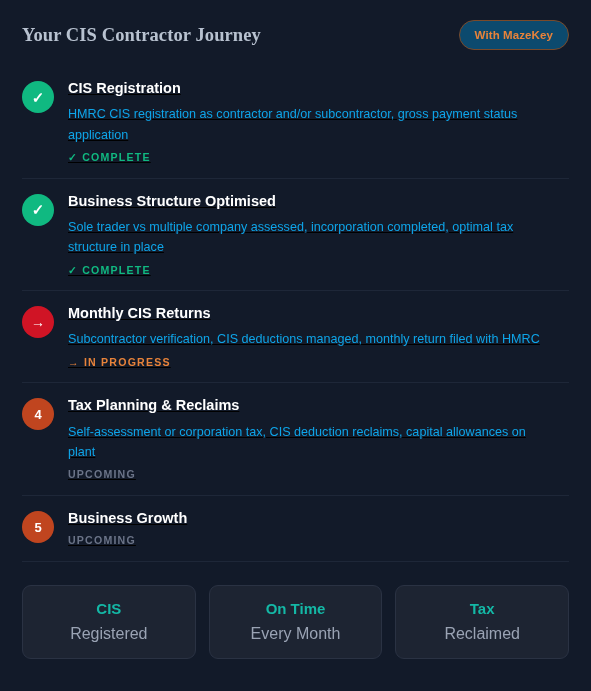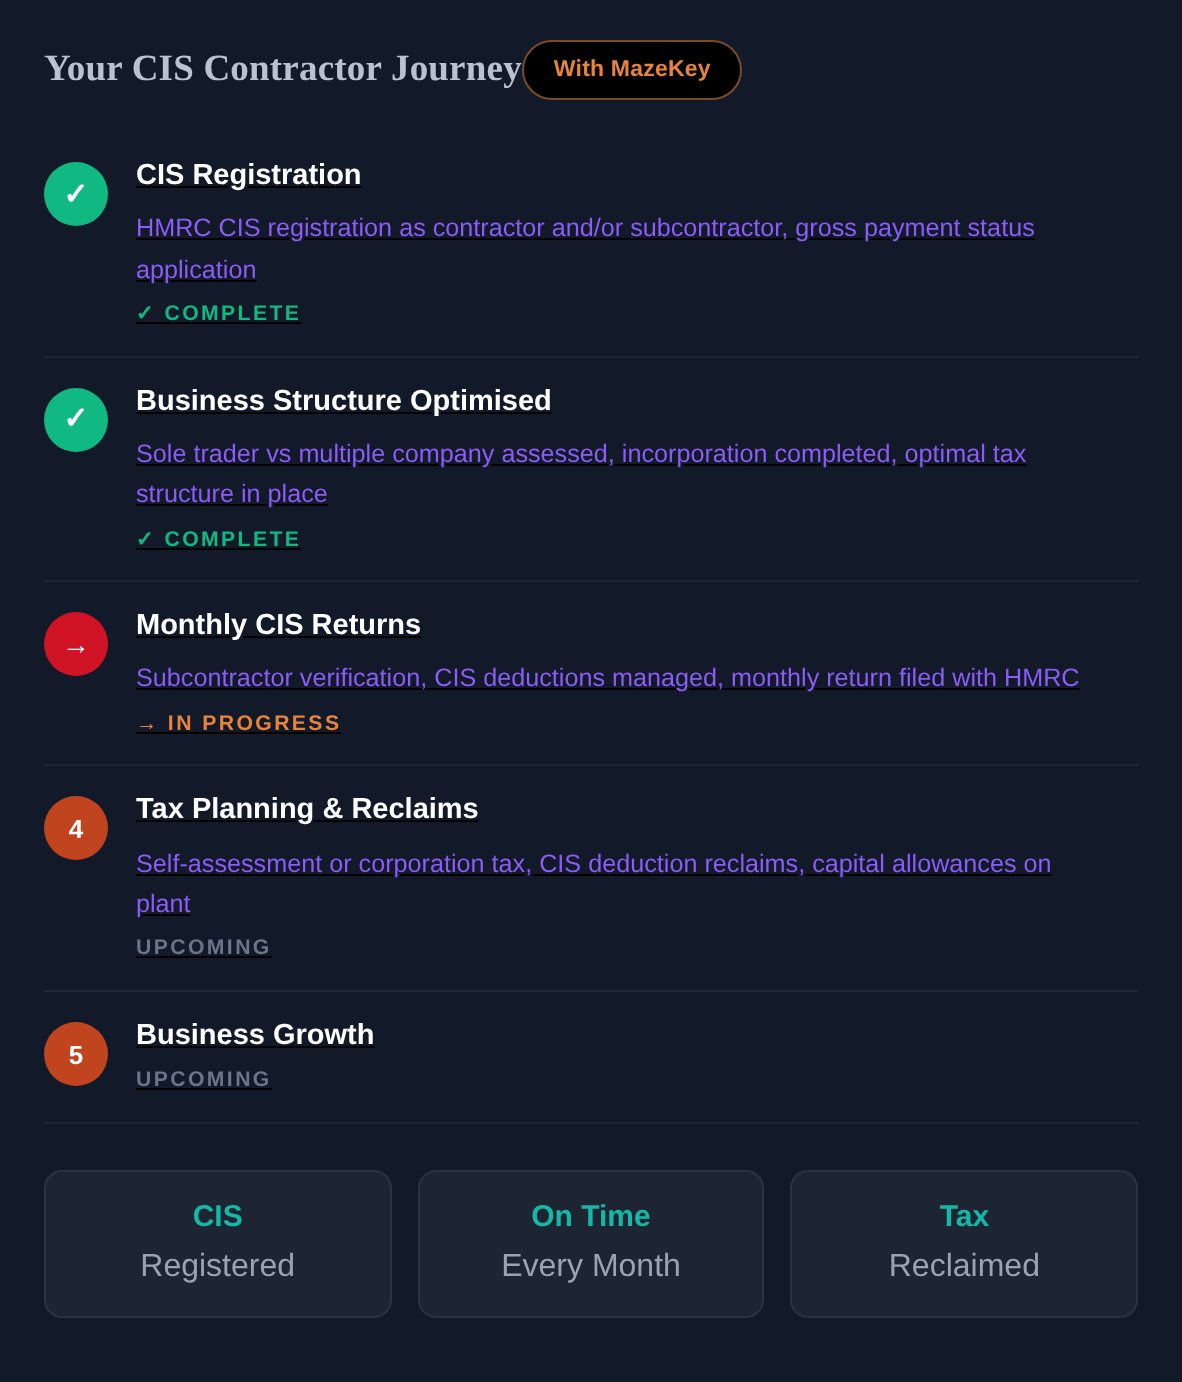--- a/index.html
+++ b/index.html
@@ -21,41 +21,42 @@
     box-sizing: border-box;
     padding: 0 22px;
     background: #121a29;
     position: relative;
   }
 
   
   .panel-header {
     display: flex;
     align-items: center;
+    justify-content: space-between;
     height: 66px;
     padding-top: 4px;
     box-sizing: border-box;
   }
   .panel-title {
     font-family: "Liberation Serif", serif;
     font-weight: 700;
     font-size: 18.5px;
     color: #b8c2d0;
     letter-spacing: 0.1px;
     white-space: nowrap;
   }
   .brand-badge {
     display: inline-flex;
     align-items: center;
     justify-content: center;
     height: 28px;
     padding: 0 15px;
     border: 1px solid #7a4a2a;
     border-radius: 999px;
-    background: #000000;
+    background: #0c4a6e;
     color: #e8833a;
     font-size: 11.5px;
     font-weight: 700;
     letter-spacing: 0.1px;
     white-space: nowrap;
   }
 
   
   .steps-list {
     display: block;
@@ -96,21 +97,21 @@
   }
   .step-title {
     font-size: 14.5px;
     font-weight: 700;
     color: #ffffff;
     line-height: 1.25;
     margin: 0 0 7px 0;
   }
   .step-desc {
     font-size: 12.6px;
-    color: #8b5cf6;
+    color: #0ea5e9;
     line-height: 1.62;
     margin: 0 0 6px 0;
     max-width: 480px;
   }
   .step-status {
     font-size: 10.6px;
     font-weight: 700;
     letter-spacing: 1.2px;
     text-transform: uppercase;
     line-height: 1.2;

